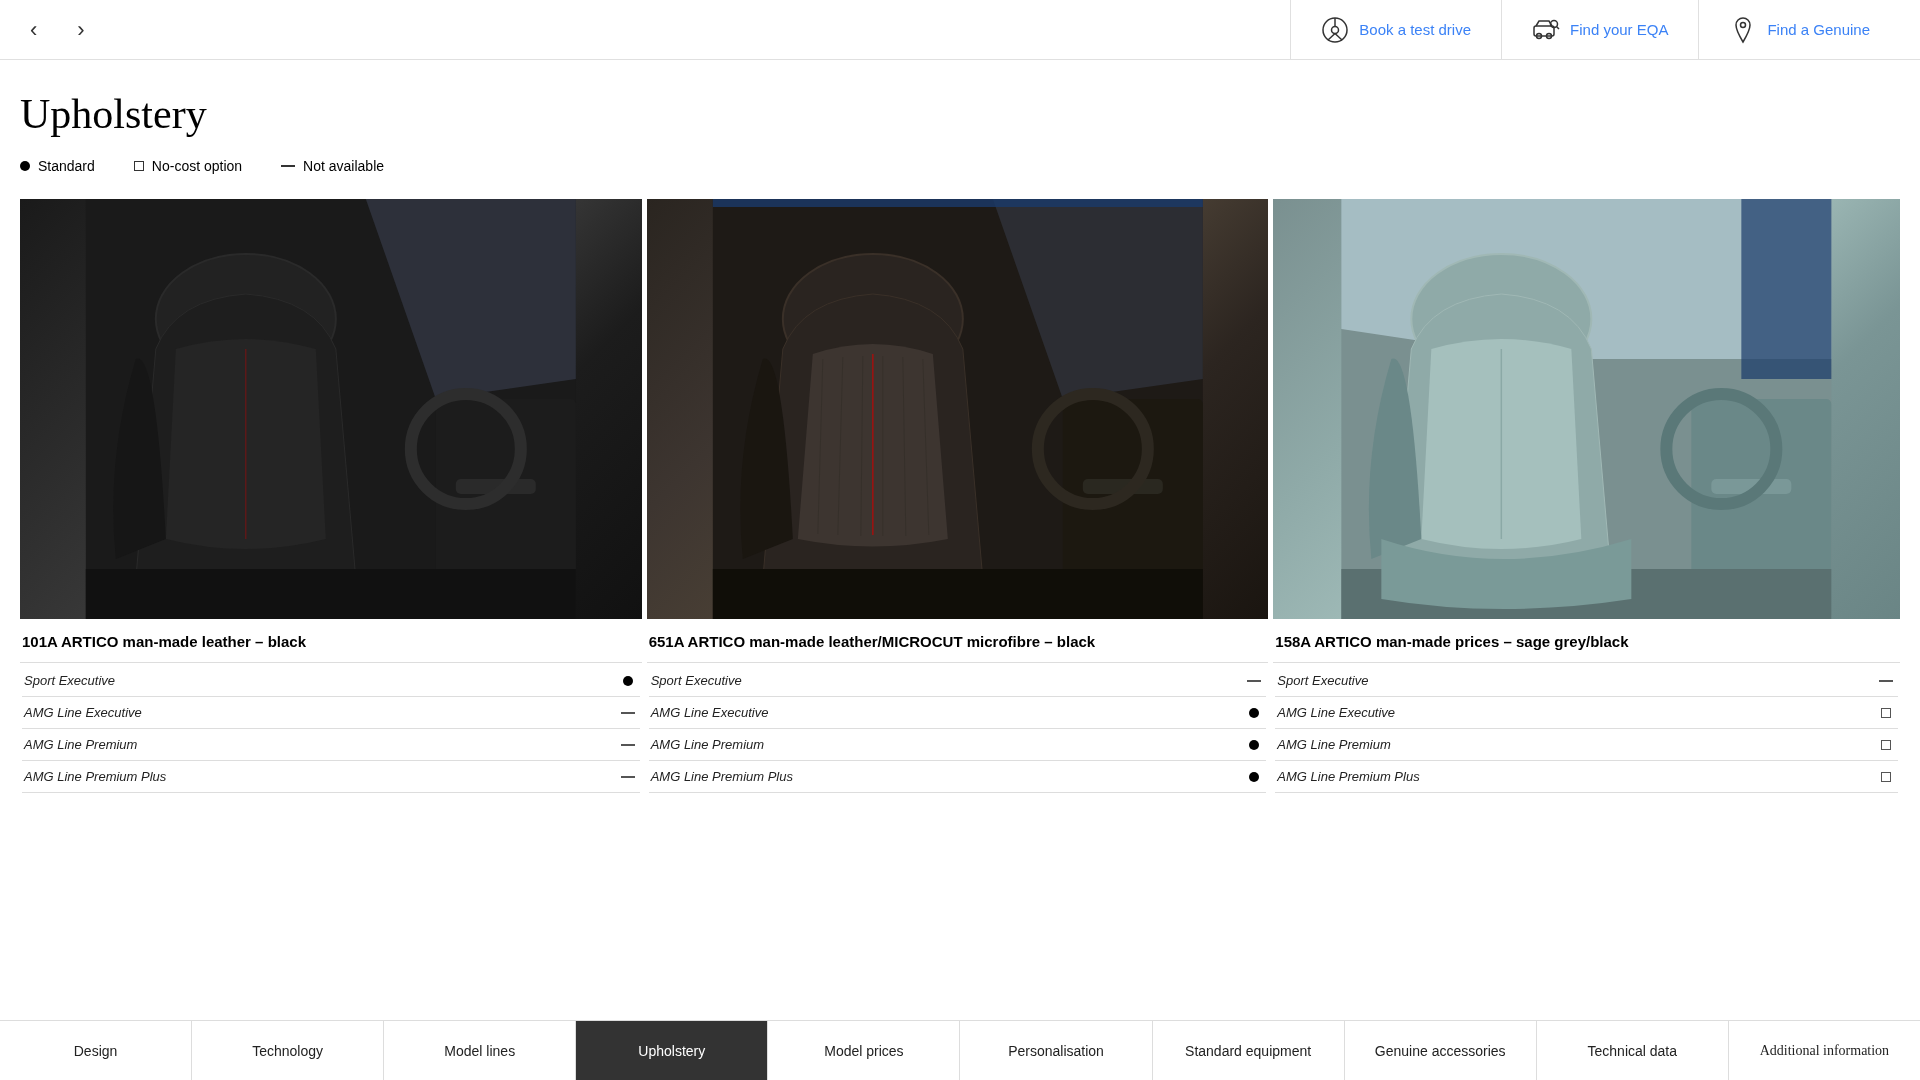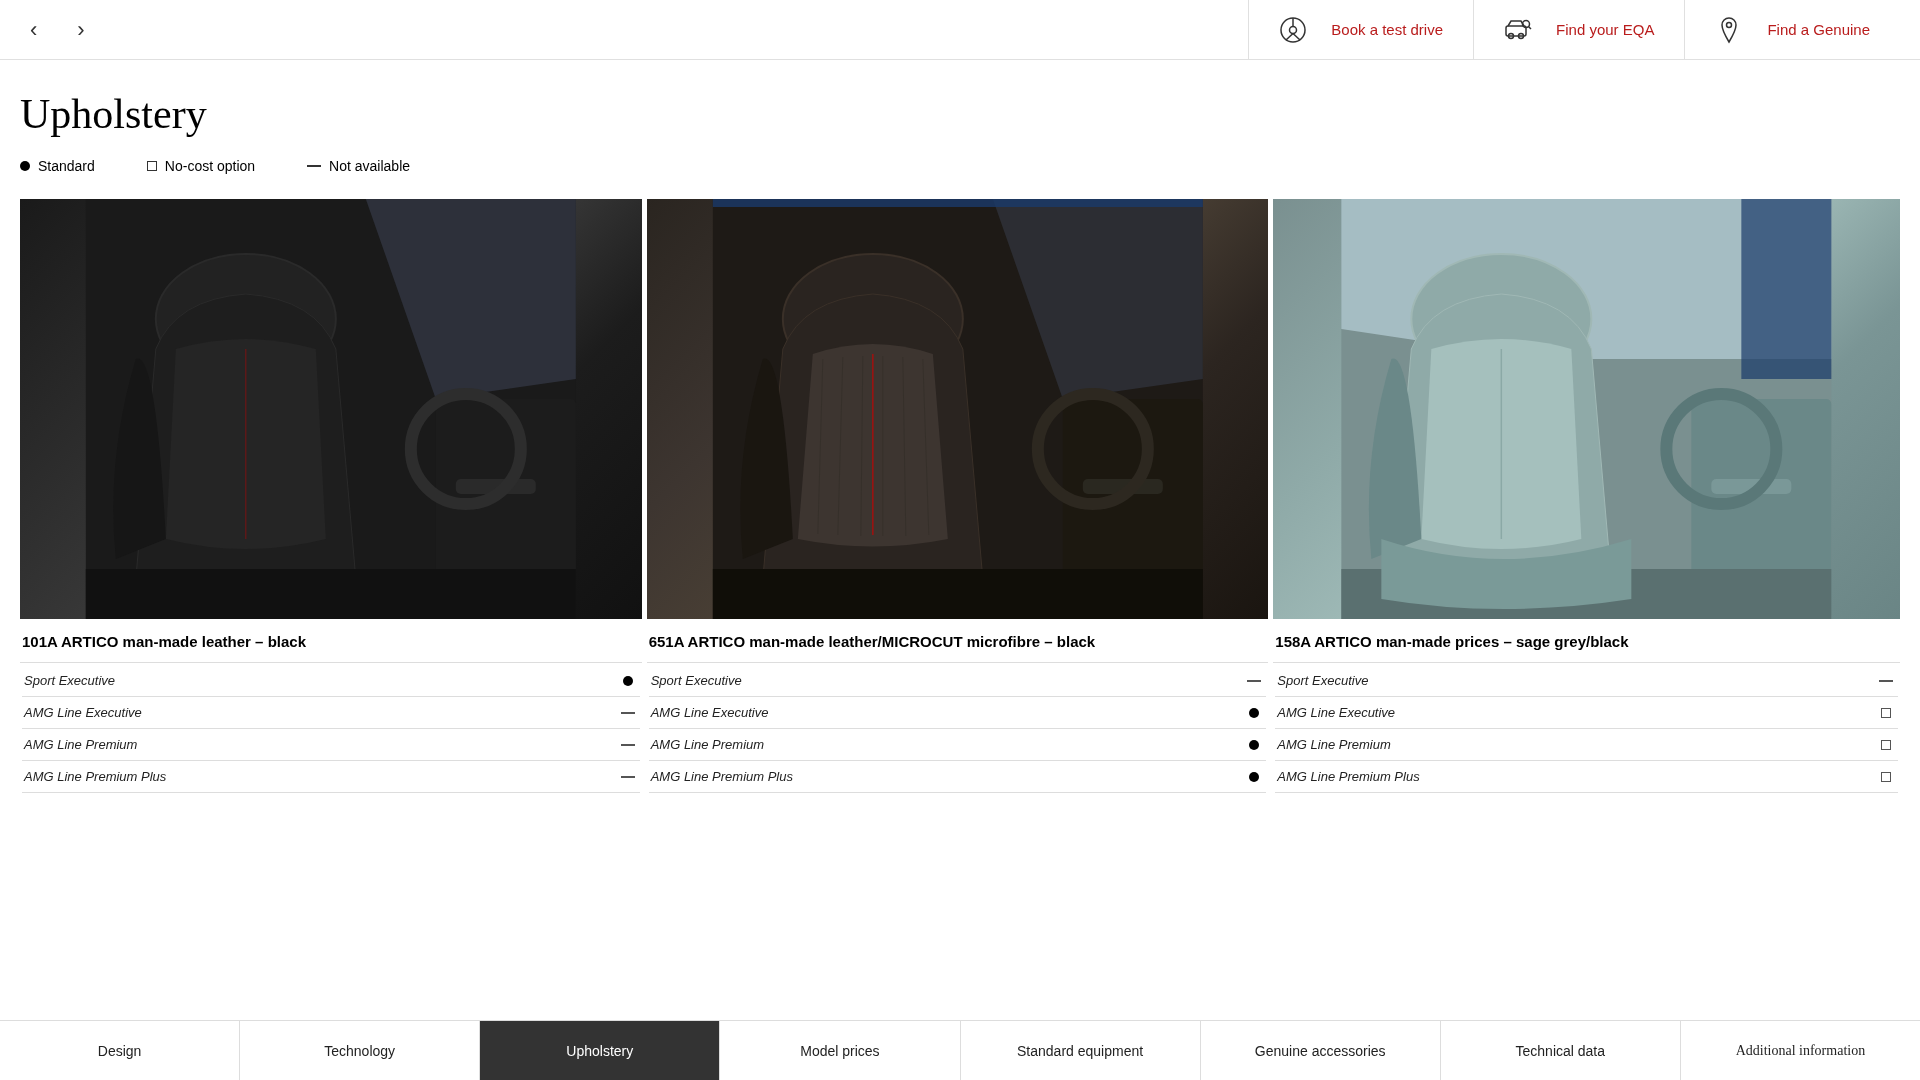--- a/index.html
+++ b/index.html
@@ -29,27 +29,27 @@
     }
     .header-spacer { flex: 1; }
     .header-actions {
       display: flex;
       align-items: center;
       height: 100%;
     }
     .header-action {
       display: flex;
       align-items: center;
-      gap: 24px;
+      gap: 10px;
       padding: 0 30px;
       height: 100%;
       border-left: 1px solid #e0e0e0;
       cursor: pointer;
       font-size: 15px;
-      color: #b91c1c;
+      color: #3b82f6;
     }
     .action-icon {
       width: 28px;
       height: 28px;
       display: flex;
       align-items: center;
       justify-content: center;
     }
     .action-icon svg { width: 28px; height: 28px; }
 
@@ -61,21 +61,21 @@
     .page-title {
       font-size: 42px;
       font-weight: 400;
       margin-bottom: 20px;
       font-family: 'Times New Roman', serif;
     }
 
     
     .legend {
       display: flex;
-      gap: 52px;
+      gap: 39px;
       align-items: center;
       margin-bottom: 25px;
     }
     .legend-item {
       display: flex;
       align-items: center;
       gap: 8px;
       font-size: 14px;
     }
     .legend-dot {
@@ -468,19 +468,21 @@
         </table>
     </div>
 
   </div>
 
 </div>
 
 <div class="footer-nav">
   <div class="footer-nav-item">Design</div>
   <div class="footer-nav-item">Technology</div>
+  <div class="footer-nav-item">Model lines</div>
   <div class="footer-nav-item active">Upholstery</div>
   <div class="footer-nav-item">Model prices</div>
+  <div class="footer-nav-item">Personalisation</div>
   <div class="footer-nav-item">Standard equipment</div>
   <div class="footer-nav-item">Genuine accessories</div>
   <div class="footer-nav-item">Technical data</div>
   <div class="footer-nav-item">Additional information</div>
 </div>
 
 </body></html>

